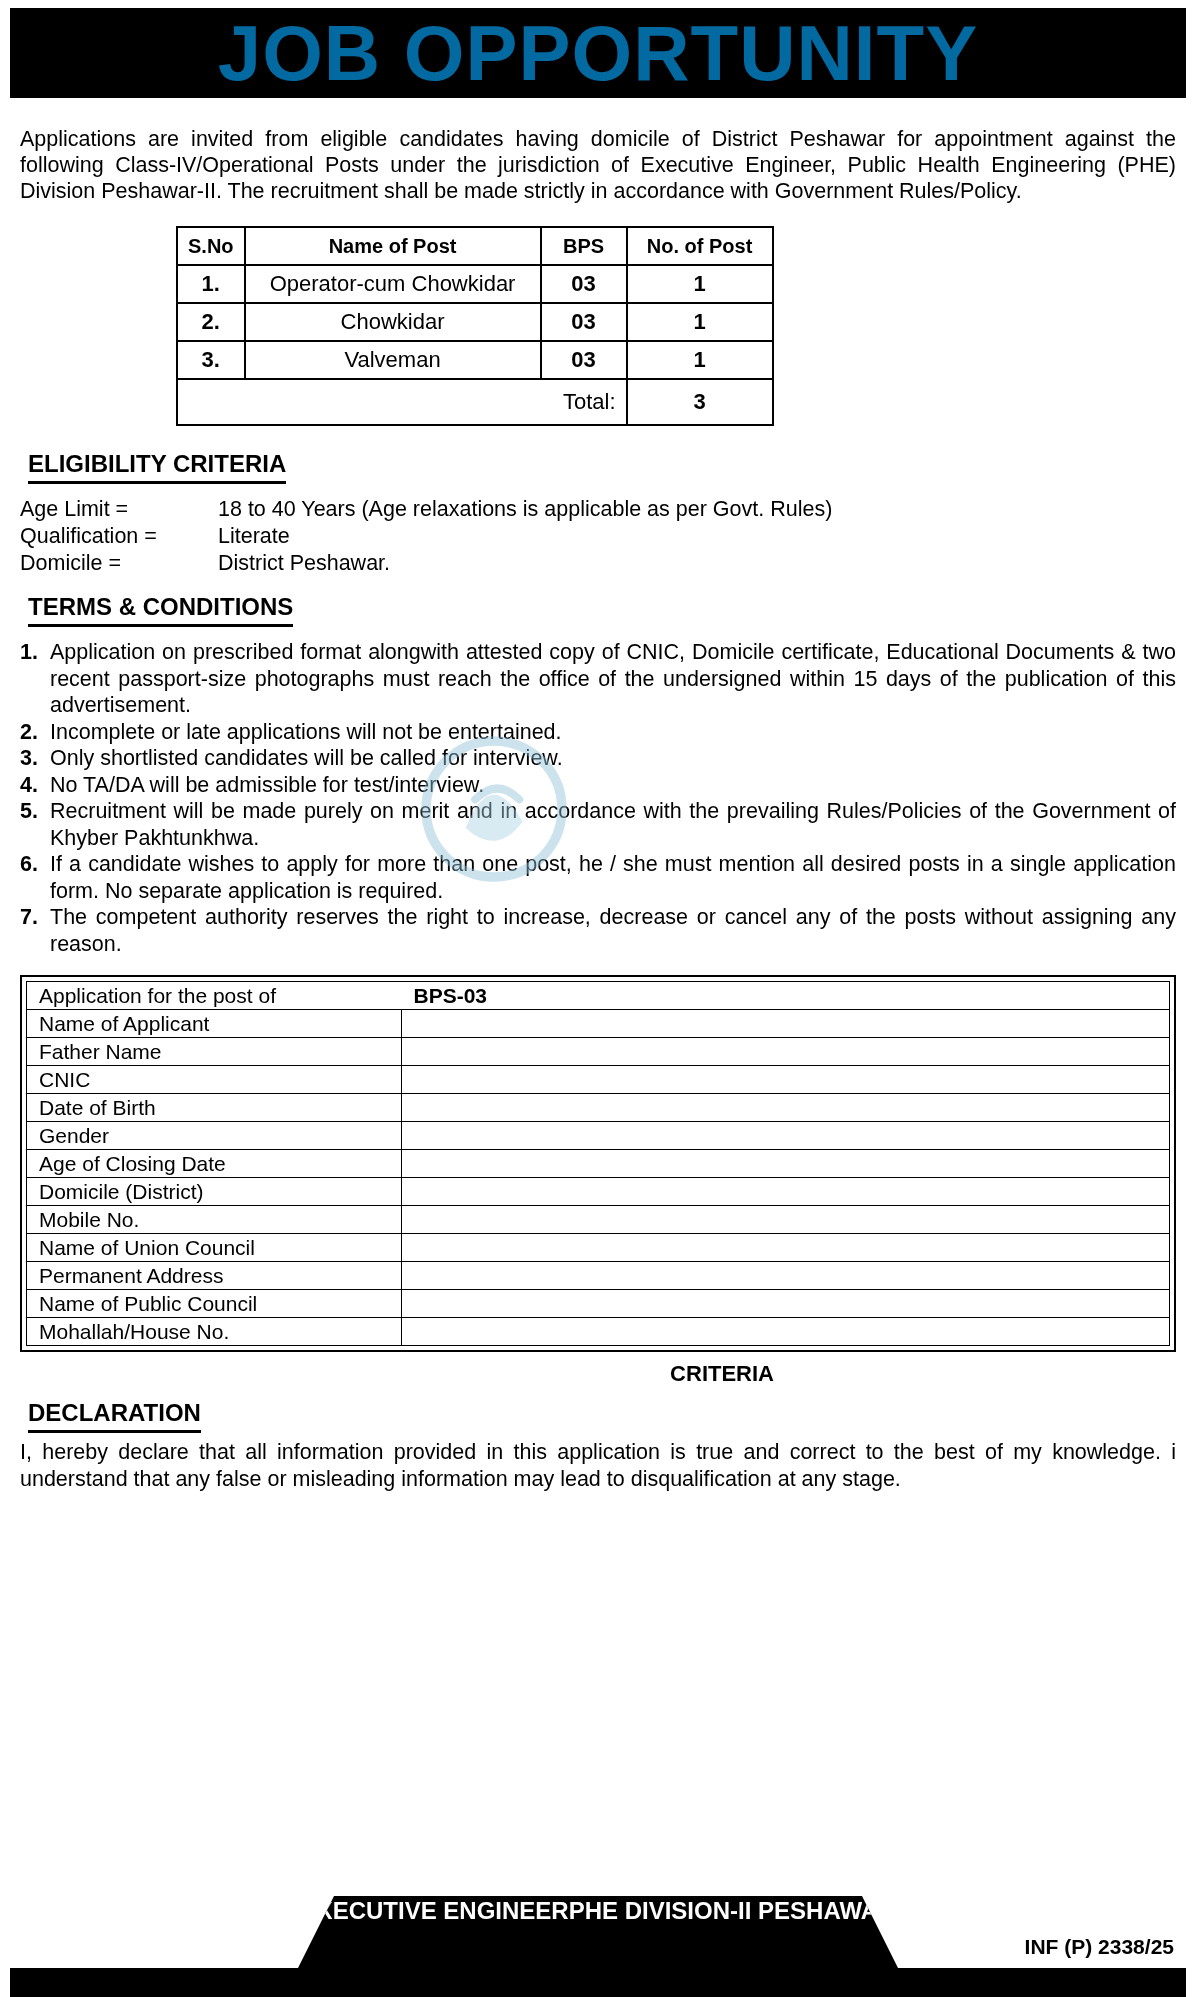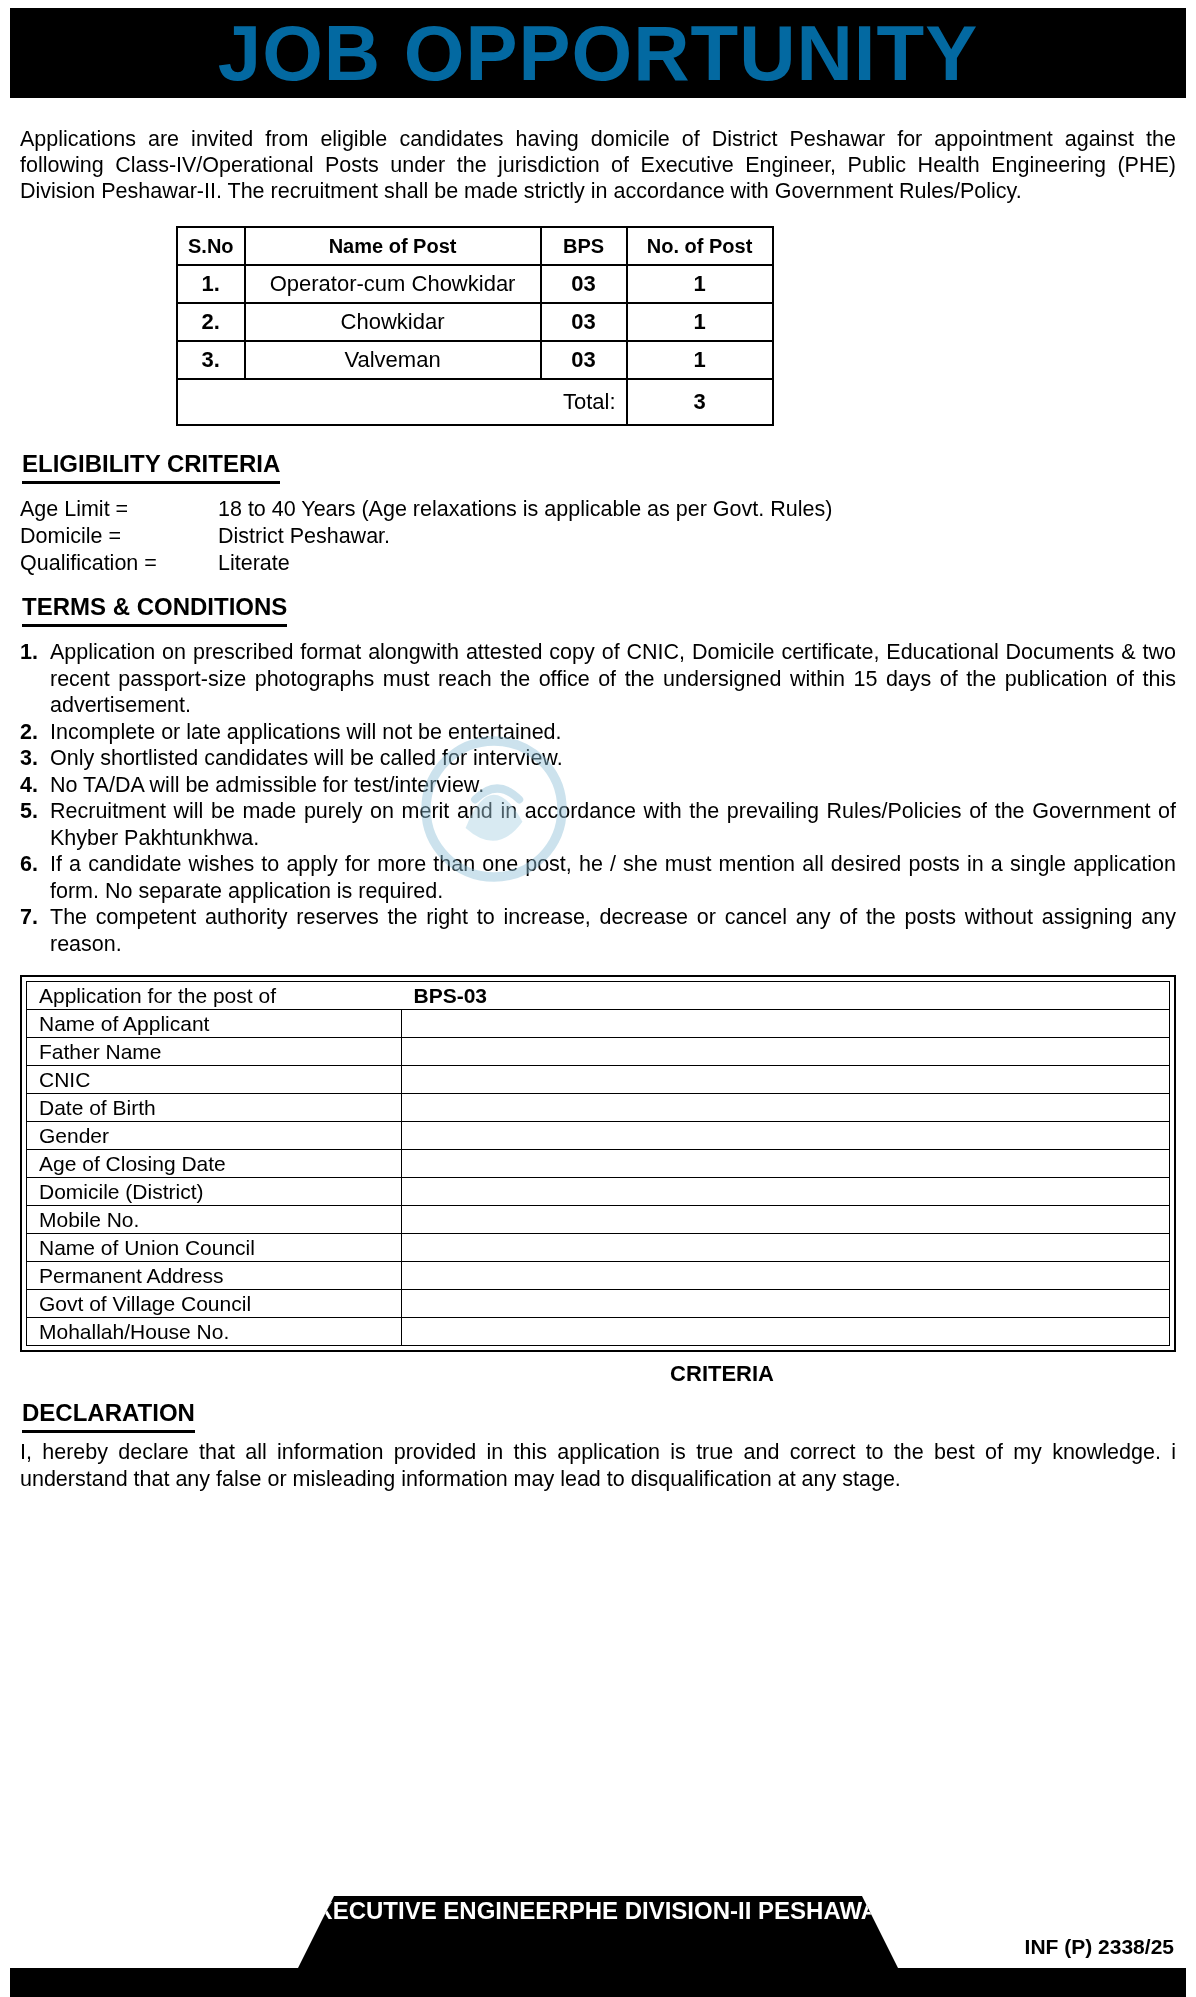--- a/index.html
+++ b/index.html
@@ -51,21 +51,21 @@
     text-align: center;
     height: 38px;
   }
   .posts-table th { font-weight: bold; font-size: 20px; }
   .posts-table .c-sno   { width: 64px; font-weight: bold; }
   .posts-table .c-name  { width: 296px; }
   .posts-table .c-bps   { width: 86px; font-weight: bold; }
   .posts-table .c-count { width: 146px; font-weight: bold; }
   .posts-table .total-label { text-align: right; font-weight: normal; height: 46px; }
   
-  .section-heading { font-size: 24px; font-weight: bold; margin: 0 0 12px 2px; }
+  .section-heading { font-size: 24px; font-weight: bold; margin: 0 0 12px 8px; }
   .section-heading span { display: inline-block; border-bottom: 3.5px solid #000; padding-bottom: 3px; }
   
   .elig-row { display: flex; font-size: 21.5px; line-height: 27px; }
   .elig-label { width: 198px; flex: none; }
   .elig-value { flex: 1; }
   .terms-heading { margin-top: 16px; }
   
   .terms { margin-top: 2px; }
   .term { display: flex; font-size: 21.5px; line-height: 26.5px; }
   .term-num { width: 30px; flex: none; font-weight: bold; }
@@ -152,26 +152,26 @@
         </tr>
       </tbody>
     </table>
 
     <h2 class="section-heading"><span>ELIGIBILITY CRITERIA</span></h2>
     <div class="elig-row">
       <span class="elig-label">Age Limit =</span>
       <span class="elig-value">18 to 40 Years (Age relaxations is applicable as per Govt. Rules)</span>
     </div>
     <div class="elig-row">
+      <span class="elig-label">Qualification =</span>
+      <span class="elig-value">Literate</span>
+    </div>
+    <div class="elig-row">
       <span class="elig-label">Domicile =</span>
       <span class="elig-value">District Peshawar.</span>
-    </div>
-    <div class="elig-row">
-      <span class="elig-label">Qualification =</span>
-      <span class="elig-value">Literate</span>
     </div>
 
     <h2 class="section-heading terms-heading"><span>TERMS &amp; CONDITIONS</span></h2>
     <div class="terms">
       <div class="term">
         <span class="term-num">1.</span>
         <span class="term-text">Application on prescribed format alongwith attested copy of CNIC, Domicile certificate, Educational Documents &amp; two recent passport-size photographs must reach the office of the undersigned within 15 days of the publication of this advertisement.</span>
       </div>
       <div class="term">
         <span class="term-num">2.</span>
@@ -240,21 +240,21 @@
           </tr>
           <tr>
             <td class="f-label">Name of Union Council</td>
             <td></td>
           </tr>
           <tr>
             <td class="f-label">Permanent Address</td>
             <td></td>
           </tr>
           <tr>
-            <td class="f-label">Govt of Village Council</td>
+            <td class="f-label">Name of Public Council</td>
             <td></td>
           </tr>
           <tr>
             <td class="f-label">Mohallah/House No.</td>
             <td></td>
           </tr>
         </tbody>
       </table>
     </div>
     <div class="signature">CRITERIA</div>

